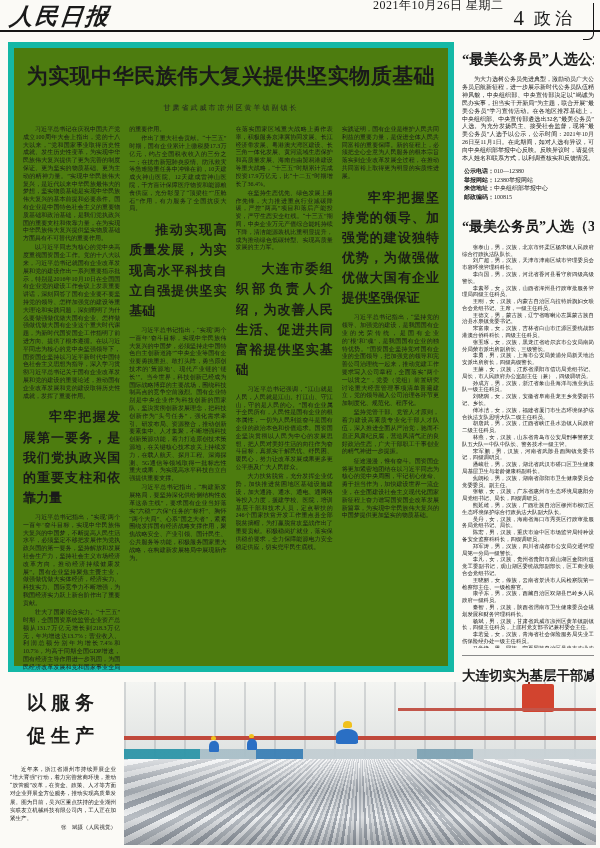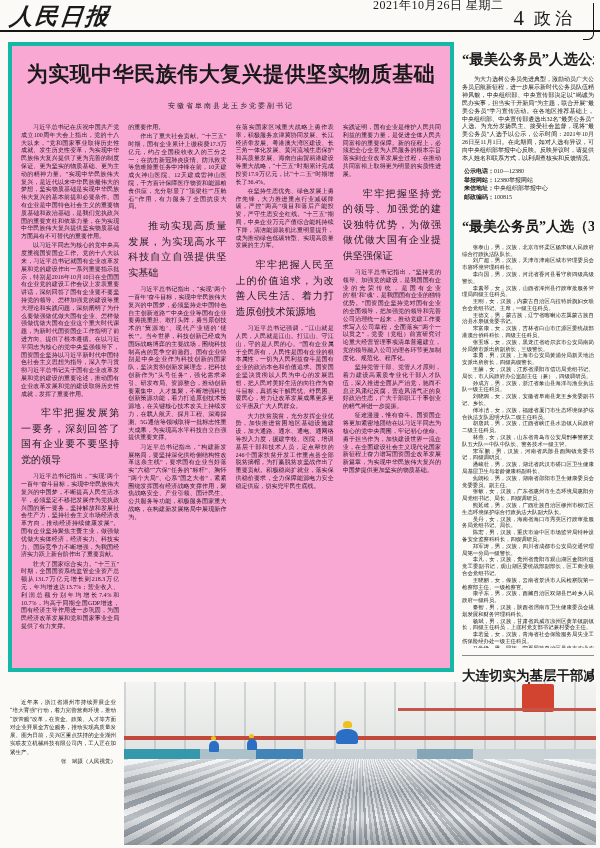--- a/index.html
+++ b/index.html
@@ -10,29 +10,29 @@
   .logo{position:absolute;left:10px;top:1px;font-size:23px;font-weight:900;font-style:italic;
         letter-spacing:2px;transform:skewX(-6deg);font-family:"Liberation Serif",serif;}
   .mh-right{position:absolute;right:24px;top:0;height:30px;display:flex;align-items:flex-end;gap:10px;}
   .mh-date{font-size:12px;padding-bottom:16px;letter-spacing:.5px;}
   .mh-page{font-size:21px;line-height:23px;font-family:"Liberation Serif",serif;}
   .mh-sec{font-size:17px;line-height:23px;letter-spacing:4px;font-family:"Liberation Serif",serif;margin-top:16px;}
   .mh-corner{position:absolute;right:6px;top:3px;width:10px;height:36px;
              border-right:1.5px solid #161616;border-bottom:1.5px solid #161616;border-radius:0 0 6px 0;}
   
   .main-article{position:absolute;left:8px;top:42px;width:446px;height:630px;box-sizing:border-box;
-                border:4px solid #14b8a6;background:#f9a8d4;padding:12px 9px 8px;}
+                border:6px solid #14b8a6;background:#4d7c0f;padding:12px 9px 8px;}
   .main-headline{margin:2px 0 0;font-size:21px;font-weight:900;text-align:center;letter-spacing:.5px;
                  font-family:"Liberation Sans",sans-serif;white-space:nowrap;}
   .byline{margin-top:13px;text-align:center;font-size:7px;letter-spacing:2px;color:#222;}
   .columns{margin-top:13px;display:flex;gap:9px;height:544px;overflow:hidden;}
   .col{flex:1 1 0;font-size:6px;line-height:1.3;text-align:justify;overflow:hidden;}
   .col p{margin:0 0 1.5px;text-indent:2em;}
   .col p.cont{text-indent:0;}
-  .col h4{margin:7px 0 6px;font-size:10px;line-height:1.55;font-weight:400;text-indent:2em;
+  .col h4{margin:7px 0 6px;font-size:13px;line-height:1.55;font-weight:700;text-indent:2em;
           font-family:"Liberation Sans",sans-serif;}
   
   .right-col{position:absolute;left:462px;top:42px;width:132px;height:800px;overflow:hidden;}
   .ann-title{margin:8px 0 7px;font-size:14.5px;font-weight:900;text-align:center;letter-spacing:0;
              font-family:"Liberation Serif",serif;white-space:nowrap;}
   .ann-body{margin:0;font-size:6px;line-height:1.32;text-align:justify;text-indent:2em;}
   .contacts{margin:4px 0 0 2px;}
   .contact-row{font-size:6px;line-height:1.45;}
   .contact-row .lab{font-weight:700;}
   .cand-title{margin:16px 0 8px;font-size:14px;font-weight:900;text-align:center;white-space:nowrap;
@@ -84,40 +84,40 @@
   <div class="mh-right">
     <span class="mh-date">2021年10月26日 星期二</span>
     <span class="mh-page">4</span>
     <span class="mh-sec">政治</span>
   </div>
   <div class="mh-corner"></div>
 </header>
 
 <article class="main-article">
   <h1 class="main-headline">为实现中华民族伟大复兴提供坚实物质基础</h1>
-  <div class="byline">安徽省阜南县龙王乡党委副书记</div>
+  <div class="byline">甘肃省武威市凉州区黄羊镇副镇长</div>
   <div class="columns" id="columns">
       <div class="col">
         <p>习近平总书记在庆祝中国共产党成立100周年大会上指出，党的十八大以来，“党和国家事业取得历史性成就、发生历史性变革，为实现中华民族伟大复兴提供了更为完善的制度保证、更为坚实的物质基础、更为主动的精神力量。”实现中华民族伟大复兴，是近代以来中华民族最伟大的梦想，坚实物质基础是实现中华民族伟大复兴的基本前提和必要条件。国有企业是中国特色社会主义的重要物质基础和政治基础，是我们党执政兴国的重要支柱和依靠力量，在为实现中华民族伟大复兴提供坚实物质基础方面具有不可替代的重要作用。</p>
         <p>以习近平同志为核心的党中央高度重视国资国企工作。党的十八大以来，习近平总书记就国有企业改革发展和党的建设作出一系列重要指示批示，特别是2016年10月10日在全国国有企业党的建设工作会议上发表重要讲话，深刻回答了国有企业要不要坚持党的领导、怎样加强党的建设等重大理论和实践问题，深刻阐明了为什么要做强做优做大国有企业、怎样做强做优做大国有企业这个重大时代课题，为新时代国资国企工作指明了前进方向、提供了根本遵循。在以习近平同志为核心的党中央坚强领导下，国资国企坚持以习近平新时代中国特色社会主义思想为指导，深入学习贯彻习近平总书记关于国有企业改革发展和党的建设的重要论述，推动国有企业改革发展和党的建设取得历史性成就，发挥了重要作用。</p>
-        <h4>牢牢把握发展第一要务，深刻回答了国有企业要不要坚持党的领导</h4>
+        <h4>牢牢把握发展第一要务，是我们党执政兴国的重要支柱和依靠力量</h4>
         <p>习近平总书记指出，“实现‘两个一百年’奋斗目标，实现中华民族伟大复兴的中国梦，不断提高人民生活水平，必须坚定不移把发展作为党执政兴国的第一要务，坚持解放和发展社会生产力，坚持社会主义市场经济改革方向，推动经济持续健康发展”。国有企业坚持聚焦主责主业，做强做优做大实体经济，经济实力、科技实力、国际竞争力不断增强，为我国经济实力跃上新台阶作出了重要贡献。</p>
         <p>壮大了国家综合实力。“十三五”时期，全国国资系统监管企业资产总额从131.7万亿元增长到218.3万亿元，年均增速达13.7%；营业收入、利润总额分别年均增长7.4%和10.7%，均高于同期全国GDP增速，国有经济主导作用进一步巩固，为国民经济改革发展和党和国家事业全局提供了有力支撑。</p>
       </div>
       <div class="col">
         <p class="cont">的重要作用。</p>
         <p>作出了重大社会贡献。“十三五”时期，国有企业累计上缴税费17.3万亿元，约占全国税收收入的三分之一；在抗击新冠肺炎疫情、防汛救灾等急难险重任务中冲锋在前，10天建成火神山医院、12天建成雷神山医院，千方百计保障医疗物资和能源粮食供应，充分彰显了“顶梁柱”“压舱石”作用，有力服务了全国抗疫大局。</p>
         <h4>推动实现高质量发展，为实现高水平科技自立自强提供坚实基础</h4>
         <p>习近平总书记指出，“实现‘两个一百年’奋斗目标，实现中华民族伟大复兴的中国梦，必须坚持走中国特色自主创新道路”“中央企业等国有企业要勇挑重担、敢打头阵，勇当原创技术的‘策源地’、现代产业链的‘链长’”。当今世界，科技创新已经成为国际战略博弈的主要战场，围绕科技制高点的竞争空前激烈。国有企业特别是中央企业作为科技创新的国家队，坚决贯彻创新发展理念，把科技创新作为“头号任务”，强化需求牵引、研发布局、资源整合，推动创新要素集中、人才集聚，不断增强科技创新策源功能，着力打造原创技术策源地，在关键核心技术攻关上持续发力，在载人航天、探月工程、深海探测、5G通信等领域取得一批标志性重大成果，为实现高水平科技自立自强提供重要支撑。</p>
         <p>习近平总书记指出，“构建新发展格局，要坚持深化供给侧结构性改革这条主线”，要求国有企业当好落实“六稳”“六保”任务的“标杆”、胸怀“两个大局”、心系“国之大者”，紧紧围绕发挥国有经济战略支撑作用，聚焦战略安全、产业引领、国计民生、公共服务等功能，积极服务国家重大战略，在构建新发展格局中展现新作为。</p>
       </div>
       <div class="col">
         <p class="cont">在落实国家区域重大战略上勇作表率，积极服务京津冀协同发展、长江经济带发展、粤港澳大湾区建设、长三角一体化发展、黄河流域生态保护和高质量发展、海南自由贸易港建设等重大战略，“十三五”时期累计完成投资17.9万亿元，比“十二五”时期增长了36.4%。</p>
         <p>在坚持生态优先、绿色发展上勇作先锋，大力推进重点行业减碳降碳，严控“两高”项目和落后产能投资，严守生态安全红线。“十三五”期间，中央企业万元产值综合能耗持续下降，清洁能源装机比重明显提升，成为推动绿色低碳转型、实现高质量发展的主力军。</p>
-        <h4>牢牢把握人民至上的价值追求，为改善人民生活、着力打造原创技术策源地</h4>
+        <h4>大连市委组织部负责人介绍，为改善人民生活、促进共同富裕提供坚实基础</h4>
         <p>习近平总书记强调，“江山就是人民，人民就是江山。打江山、守江山，守的是人民的心。”国有企业属于全民所有，人民性是国有企业的根本属性，一切为人民利益奋斗是国有企业的政治本色和价值追求。国资国企坚决贯彻以人民为中心的发展思想，把人民对美好生活的向往作为奋斗目标，真抓实干解民忧、纾民困、暖民心，努力让改革发展成果更多更公平惠及广大人民群众。</p>
         <p>大力扶贫脱贫，充分发挥企业优势，加快推进贫困地区基础设施建设，加大通路、通水、通电、通网络等投入力度，援建学校、医院，培训基层干部和技术人员，定点帮扶的246个国家扶贫开发工作重点县全部脱贫摘帽，为打赢脱贫攻坚战作出了重要贡献。积极稳岗扩就业，落实保供稳价要求，全力保障能源电力安全稳定供应，切实兜牢民生底线。</p>
       </div>
       <div class="col">
         <p class="cont">实践证明，国有企业是维护人民共同利益的重要力量，是促进全体人民共同富裕的重要保障。新的征程上，必须把全心全意为人民服务的根本宗旨落实到企业改革发展全过程，在推动共同富裕上取得更为明显的实质性进展。</p>
         <h4>牢牢把握坚持党的领导、加强党的建设独特优势，为做强做优做大国有企业提供坚强保证</h4>
         <p>习近平总书记指出，“坚持党的领导、加强党的建设，是我国国有企业的光荣传统，是国有企业的‘根’和‘魂’，是我国国有企业的独特优势。”国资国企坚持党对国有企业的全面领导，把加强党的领导和完善公司治理统一起来，推动党建工作要求写入公司章程，全面落实“两个一以贯之”，党委（党组）前置研究讨论重大经营管理事项清单普遍建立，党的领导融入公司治理各环节更加制度化、规范化、程序化。</p>
         <p>坚持党管干部、党管人才原则，着力建设高素质专业化干部人才队伍，深入推进全面从严治党，驰而不息正风肃纪反腐，营造风清气正的良好政治生态，广大干部职工干事创业的精气神进一步提振。</p>
         <p>征途漫漫，惟有奋斗。国资国企将更加紧密地团结在以习近平同志为核心的党中央周围，牢记初心使命、勇于担当作为，加快建设世界一流企业，在全面建设社会主义现代化国家新征程上奋力谱写国资国企改革发展新篇章，为实现中华民族伟大复兴的中国梦提供更加坚实的物质基础。</p>
       </div>
@@ -178,20 +178,24 @@
         <p>本报大连10月25日电 （记者王金海）“现在忙，都是忙着帮老百姓解决实际问题，忙得很踏实。”辽宁省大连市甘井子区南关岭街道姚家社区党委书记王秀艳说，从文山会海中解放出来的基层干部，有更多心思研究工作，有更多时间往下面跑，有更多精力抓落实了。</p>
         <p>据了解，近两年来大连先后出台了《大连市为基层减负12项举措》等文件，各地区、各部门制定任务清单，精简文件，改进文风；市政府带头，严控会议数量、规模；加强督检考核统筹，能合并的合并，涉及多部门的联合组团、集中时段开展；持续纠治指尖上的形式主义，推进政务管理“一网协同”、政务服务“一网通办”。</p>
         <p>大连市委组织部负责人介绍，今年以来，大连市级层面下发文件数量同比下降17.9%，会议数量同比下降25.6%。</p>
       </div>
     <div class="editors">本版责编：苏显龙　赵晓曦　李林蔚</div>
   </section>
 </aside>
 
 <footer class="photo-row">
   <div class="photo-intro">
+    <div class="ptitle">
+      <span>以服务</span>
+      <span>促生产</span>
+    </div>
     <p class="caption">近年来，浙江省湖州市持续开展企业“培大育强”行动，着力完善营商环境，推动“放管服”改革，在资金、政策、人才等方面对企业开展全方位服务，推动实现高质量发展。图为日前，吴兴区重点扶持的企业湖州实联友立机械科技有限公司内，工人正在加紧生产。</p>
     <p class="credit">张　斌摄（人民视觉）</p>
   </div>
   <div class="photo">
     <div class="ph-ceiling"></div>
     <div class="ph-craneline"></div>
     <div class="ph-crane"></div>
     <div class="ph-redpipe"></div>
     <div class="ph-redbeam"></div>
     <div class="ph-machines"></div>

